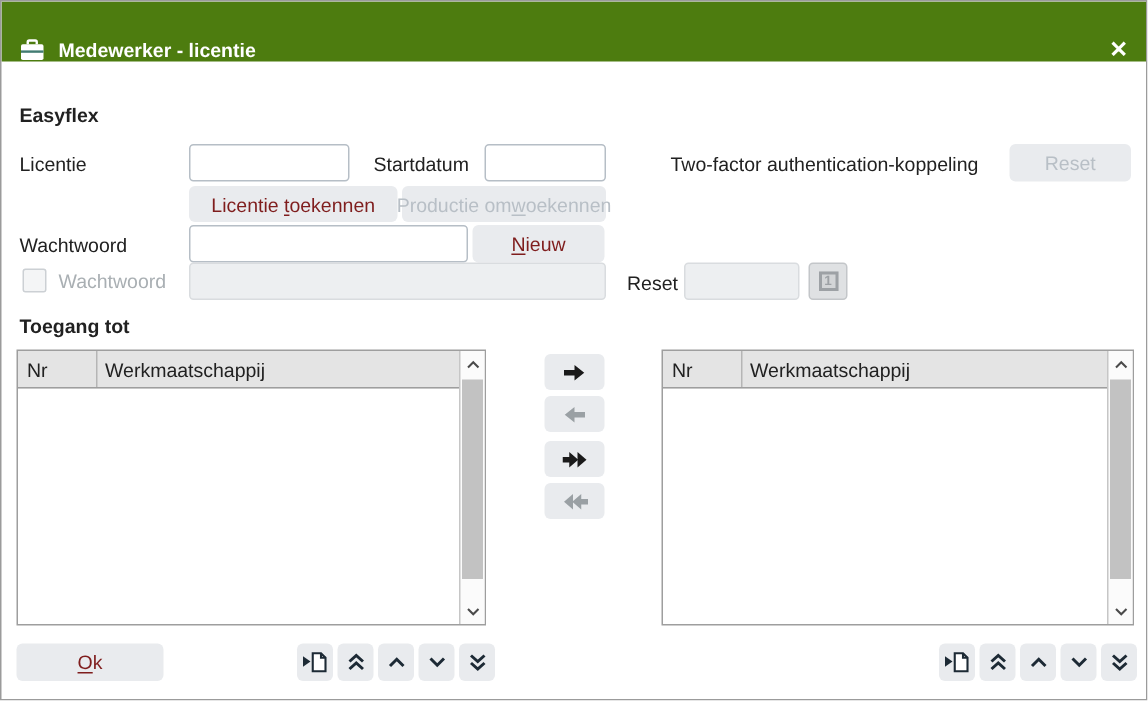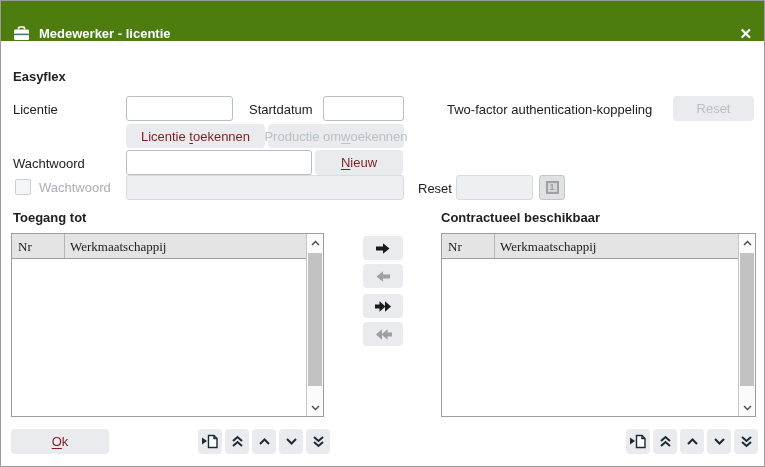--- a/index.html
+++ b/index.html
@@ -26,21 +26,21 @@
   .btn{position:absolute;height:25px;background:#e9ebee;border:none;border-radius:4px;
     font-family:"Liberation Sans",sans-serif;font-size:13px;color:#7f1d1d;cursor:pointer;
     display:flex;align-items:center;justify-content:center;white-space:nowrap;}
   .btn.disabled{color:#b8bfc6;cursor:default;}
   .btn u{text-decoration:underline;text-underline-offset:2px;}
   .lbl.disabled{color:#a9afb3;}
   .checkbox{position:absolute;width:16px;height:16px;border:1px solid #ccd0d4;border-radius:2px;background:#f4f5f6;}
   
   .listbox{position:absolute;border:1px solid #9e9e9e;background:#fff;}
   .listbox .hdr{position:absolute;left:0;top:0;right:17px;height:25px;background:#e4e4e4;
-    border-bottom:1px solid #9e9e9e;font-family:Liberation Serif, serif;}
+    border-bottom:1px solid #9e9e9e;}
   .listbox .hdr .c1{position:absolute;left:6px;top:5px;}
   .listbox .hdr .c2{position:absolute;left:58px;top:5px;}
   .listbox .hdr .vdiv{position:absolute;left:52px;top:0;bottom:0;width:1px;background:#b5b5b5;}
   .listbox .row{position:absolute;left:0;top:25px;right:17px;height:23px;}
   .listbox .row.selected{background:#9d9d9d;color:#ffffff;}
   .listbox .row .c1{position:absolute;left:6px;top:4px;}
   .listbox .row .c2{position:absolute;left:58px;top:4px;}
   
   .sbar{position:absolute;top:0;right:0;bottom:0;width:17px;background:#fbfbfb;border-left:1px solid #c6c6c6;}
   .sbar .sbtn{position:absolute;left:0;width:16px;height:17px;display:flex;align-items:center;justify-content:center;cursor:pointer;}
@@ -150,21 +150,20 @@
         <polygon points="10,1.3 16,6.5 10,11.7" fill="#1a1a1a"></polygon>
       </svg>
   </button>
   <button class="xfer disabled" style="top:321px;">
     <svg width="17" height="13" viewBox="0 0 17 13">
         <polygon points="17,4.6 12.5,4.6 12.5,1.3 6.5,6.5 12.5,11.7 12.5,8.4 17,8.4" fill="#9aa0a4"></polygon>
         <polygon points="7,1.3 1,6.5 7,11.7" fill="#9aa0a4"></polygon>
       </svg>
   </button>
 
-  <div class="heading" style="left:440px;top:209px;">Contractueel beschikbaar</div>
   <div class="listbox" style="left:440px;top:232px;width:315px;height:184px;">
     <div class="hdr">
       <span class="c1">Nr</span>
       <span class="vdiv"></span>
       <span class="c2">Werkmaatschappij</span>
     </div>
     <div class="sbar">
       <span class="sbtn up">
         <svg width="9" height="6" viewBox="0 0 9 6">
             <polyline points="1,5 4.5,1.5 8,5" fill="none" stroke="#4a4a4a" stroke-width="1.4"></polyline>

